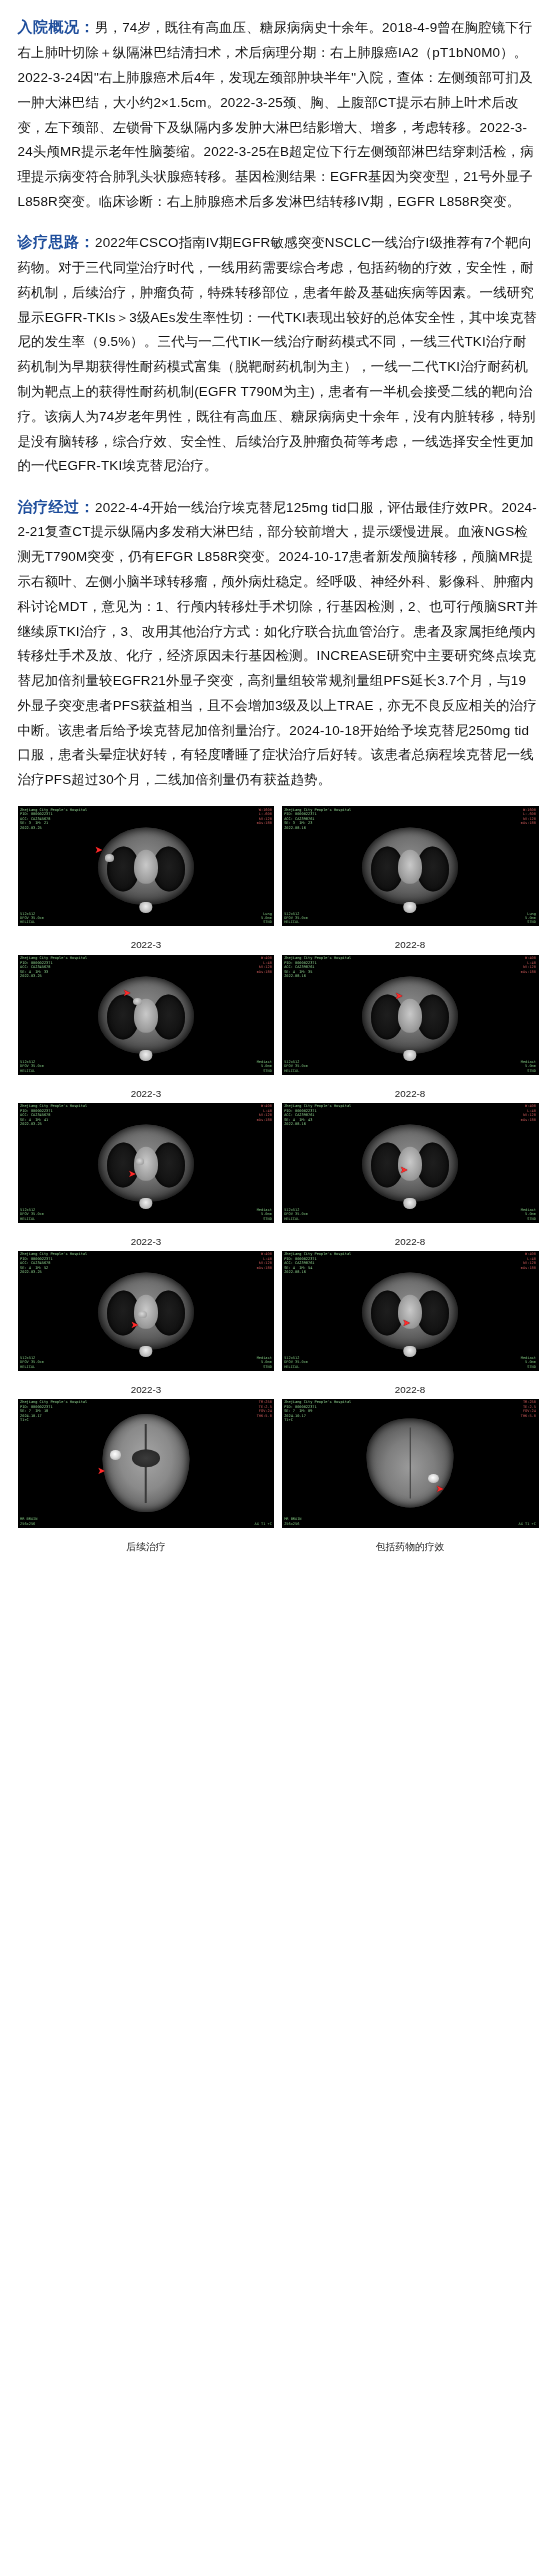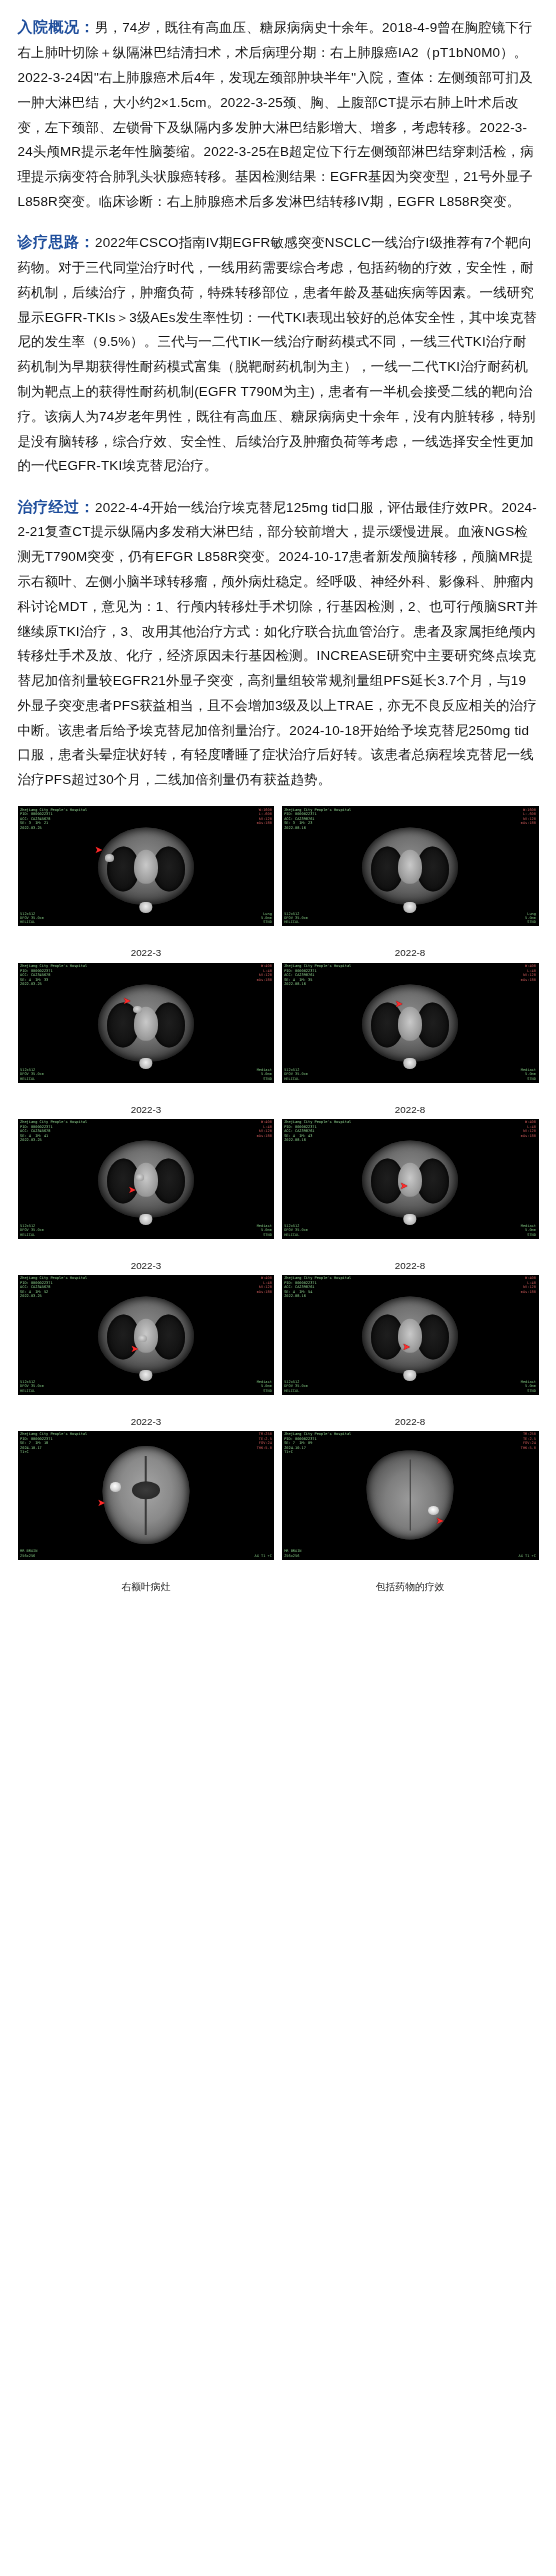--- a/index.html
+++ b/index.html
@@ -106,21 +106,21 @@
     font-family: "DejaVu Sans Mono", monospace;
     font-size: 3.6px;
     line-height: 1.25;
     color: #7ec27e;
     white-space: pre;
     text-align: right;
   }
   .caption {
     font-size: 9.8px;
     color: #222;
-    padding: 21px 0 1px 0;
+    padding: 13px 0 1px 0;
     text-align: right;
   }
 
   
   .body-ct {
     position: absolute;
     left: 50%;
     top: 50%;
     transform: translate(-50%, -50%);
     width: 96px;
@@ -474,21 +474,21 @@
 2024-10-17
 T1+C</div>
           <div class="hdr-r">TR:250
 TE:2.5
 FOV:24
 THK:5.0</div>
           <div class="ftr">MR BRAIN
 256x256</div>
           <div class="ftr-r">AX T1 +C</div>
         </div>
-        <div class="caption">右额叶病灶</div>
+        <div class="caption">后续治疗</div>
       </div>
       <div class="img-cell">
         <div class="scan brain">
           <div class="brain-ct lower"></div>
           <div class="bright" style="left:57%;top:58%"></div>
           <div class="arrow" style="left:60%;top:66%">➤</div>
           <div class="hdr">Zhejiang City People's Hospital
 PID: 0000022371
 SE: 7  IM: 09
 2024-10-17

